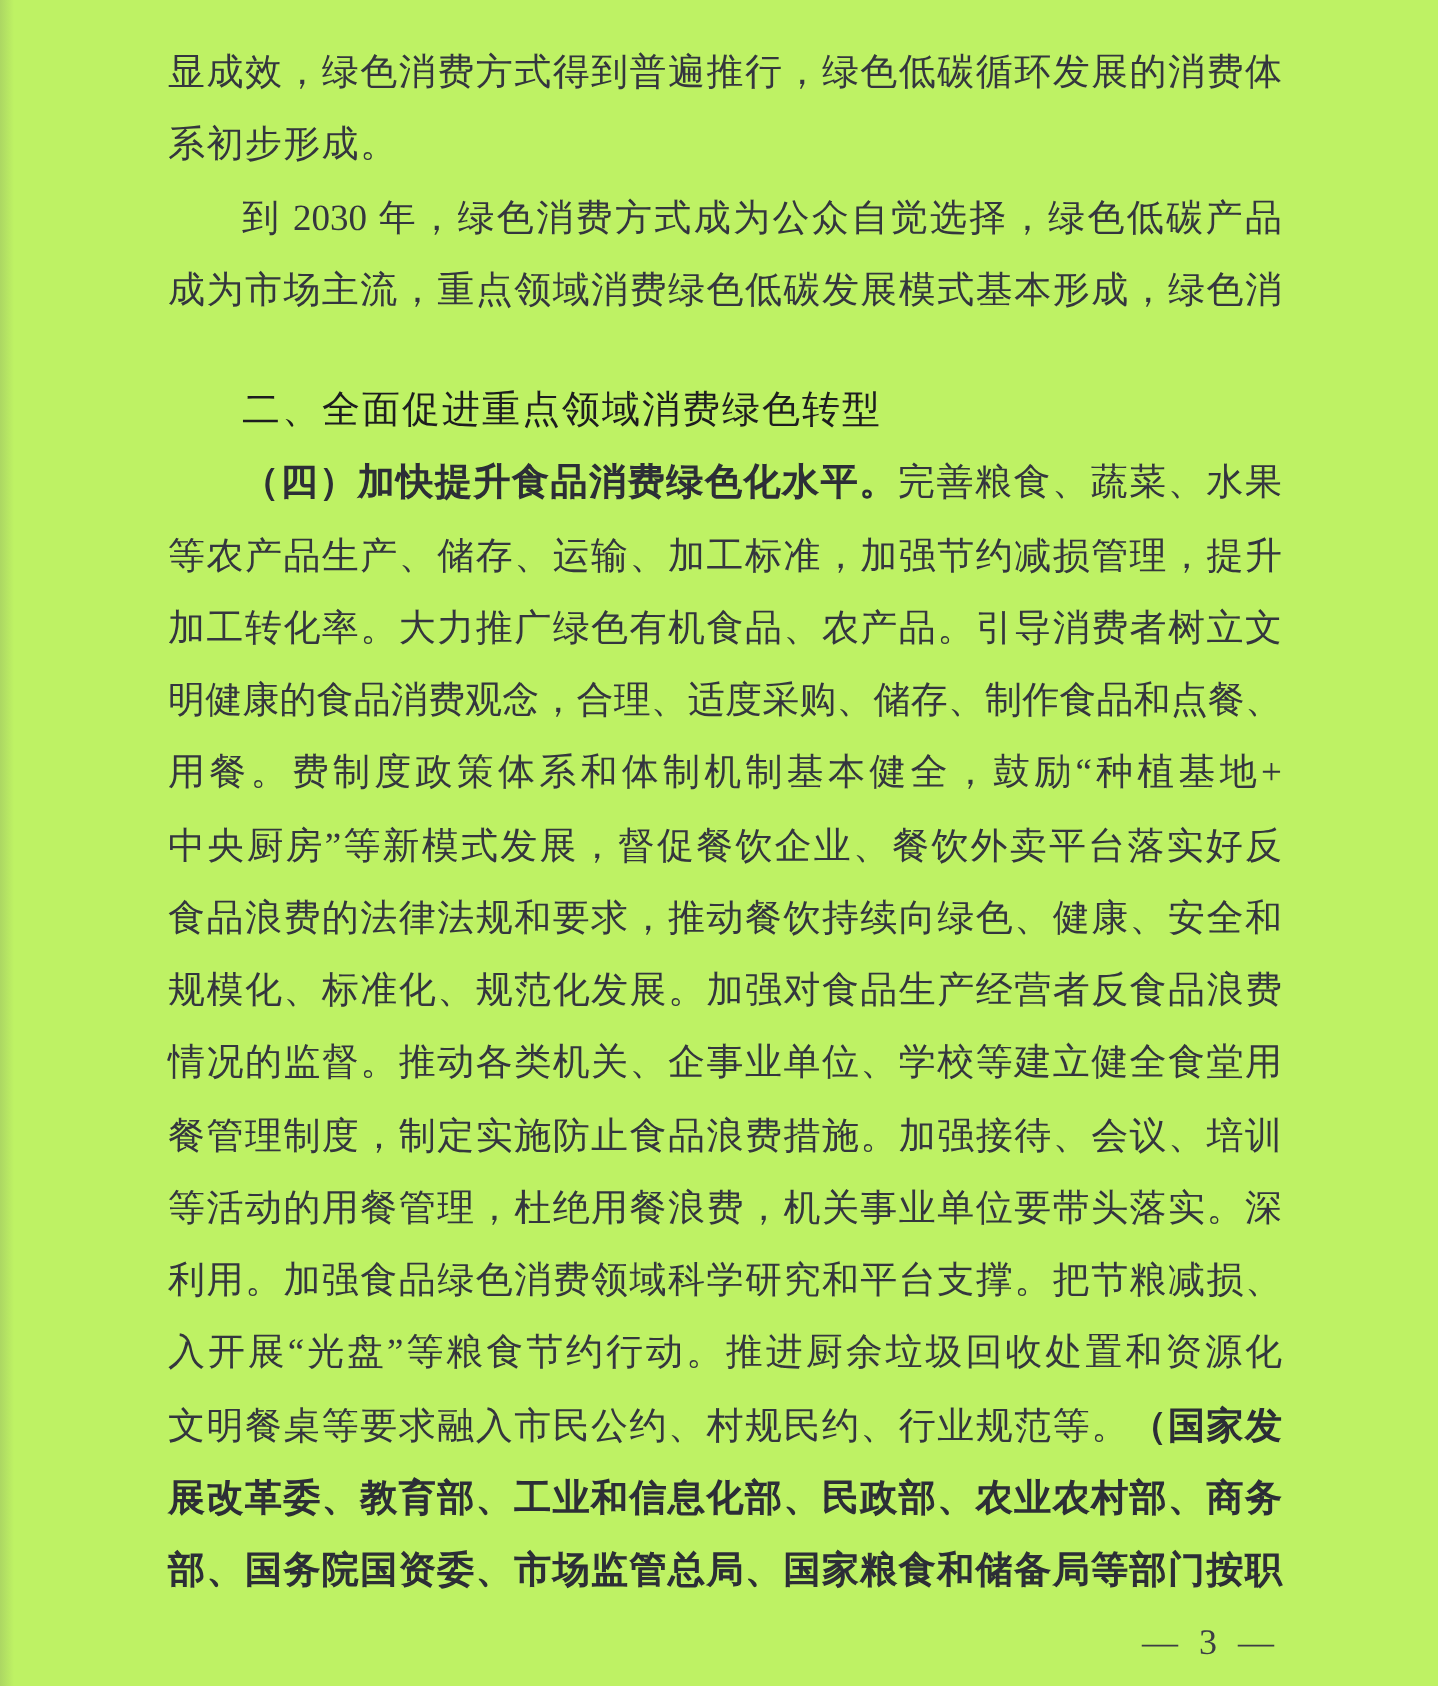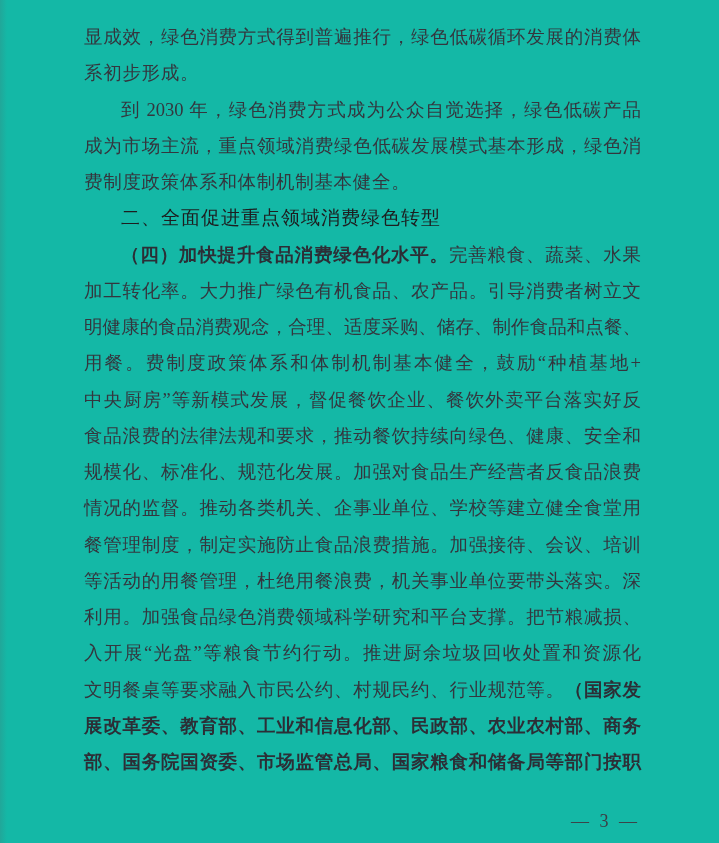--- a/index.html
+++ b/index.html
@@ -42,49 +42,50 @@
   }
   .line.indent { text-indent: 37px; }
   .line.heading {
     font-family: "Liberation Sans", "DejaVu Sans", sans-serif;
     font-weight: bold;
     color: #1d1d1f;
     font-size: 19px;
     text-align: left;
     text-align-last: left;
     letter-spacing: 1px;
+    margin-top: 24px;
   }
   .seg-normal { font-weight: normal; }
   .seg-lead  { font-weight: bold; color: #2c2e36; }
   .seg-dept  { font-weight: bold; color: #2c2e36; }
   .pagenum {
     position: absolute;
     right: 79px;
     top: 808px;
     height: 26px;
     line-height: 26px;
     font-size: 18px;
     letter-spacing: 3px;
     color: #3c3e45;
     font-family: "Liberation Serif", "DejaVu Serif", serif;
   }
 </style>
 </head>
 <body>
 
-<div class="page" style="background: #14b8a6; color: rgb(52, 54, 62);">
+<div class="page" style="background: #bef264; color: rgb(52, 54, 62);">
   <div class="edge-shade"></div>
   <div class="textcol">
       <div class="line"><span class="seg-normal">显成效，绿色消费方式得到普遍推行，绿色低碳循环发展的消费体</span></div>
       <div class="line nojustify"><span class="seg-normal">系初步形成。</span></div>
       <div class="line indent"><span class="seg-normal">到 2030 年，绿色消费方式成为公众自觉选择，绿色低碳产品</span></div>
       <div class="line"><span class="seg-normal">成为市场主流，重点领域消费绿色低碳发展模式基本形成，绿色消</span></div>
-      <div class="line nojustify"><span class="seg-normal">费制度政策体系和体制机制基本健全。</span></div>
       <div class="line heading indent nojustify" style="color: rgb(29, 29, 31);"><span class="seg-normal">二、全面促进重点领域消费绿色转型</span></div>
       <div class="line indent"><span class="seg-lead">（四）加快提升食品消费绿色化水平。</span><span class="seg-normal">完善粮食、蔬菜、水果</span></div>
+      <div class="line"><span class="seg-normal">等农产品生产、储存、运输、加工标准，加强节约减损管理，提升</span></div>
       <div class="line"><span class="seg-normal">加工转化率。大力推广绿色有机食品、农产品。引导消费者树立文</span></div>
       <div class="line"><span class="seg-normal">明健康的食品消费观念，合理、适度采购、储存、制作食品和点餐、</span></div>
       <div class="line"><span class="seg-normal">用餐。费制度政策体系和体制机制基本健全，鼓励“种植基地+</span></div>
       <div class="line"><span class="seg-normal">中央厨房”等新模式发展，督促餐饮企业、餐饮外卖平台落实好反</span></div>
       <div class="line"><span class="seg-normal">食品浪费的法律法规和要求，推动餐饮持续向绿色、健康、安全和</span></div>
       <div class="line"><span class="seg-normal">规模化、标准化、规范化发展。加强对食品生产经营者反食品浪费</span></div>
       <div class="line"><span class="seg-normal">情况的监督。推动各类机关、企事业单位、学校等建立健全食堂用</span></div>
       <div class="line"><span class="seg-normal">餐管理制度，制定实施防止食品浪费措施。加强接待、会议、培训</span></div>
       <div class="line"><span class="seg-normal">等活动的用餐管理，杜绝用餐浪费，机关事业单位要带头落实。深</span></div>
       <div class="line"><span class="seg-normal">利用。加强食品绿色消费领域科学研究和平台支撑。把节粮减损、</span></div>

